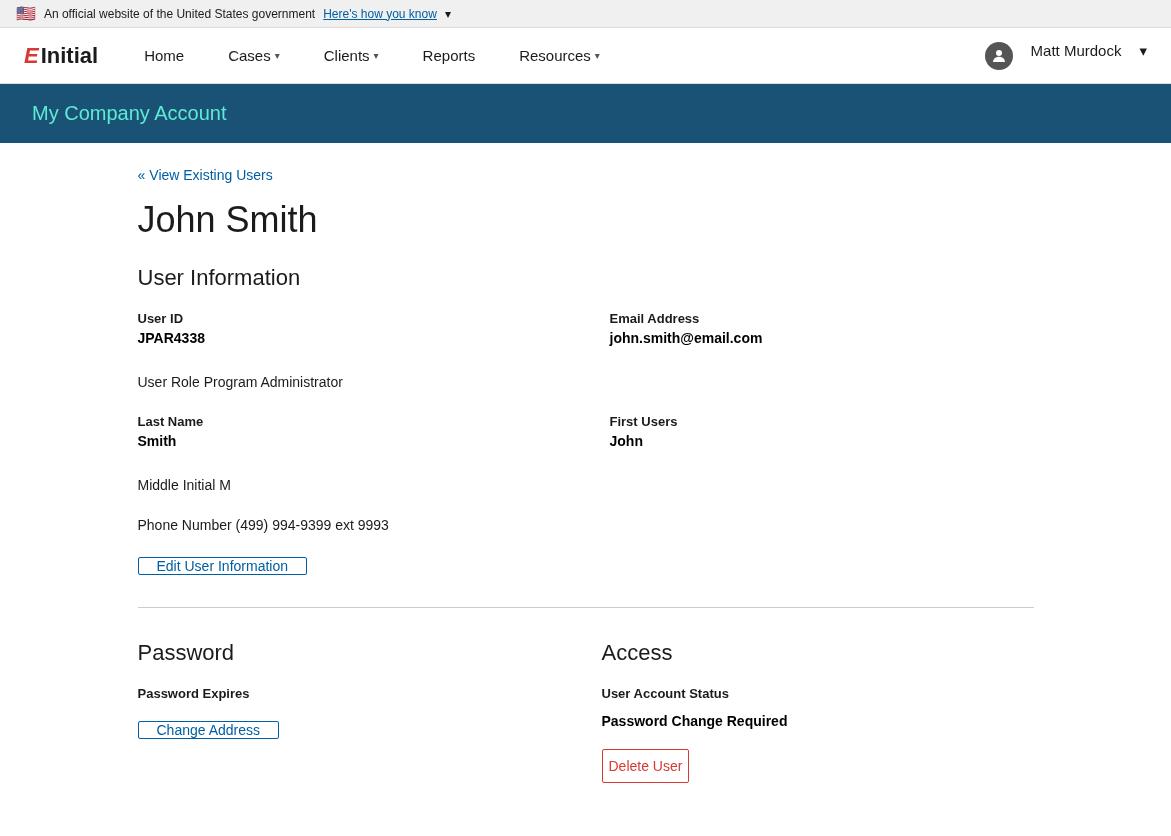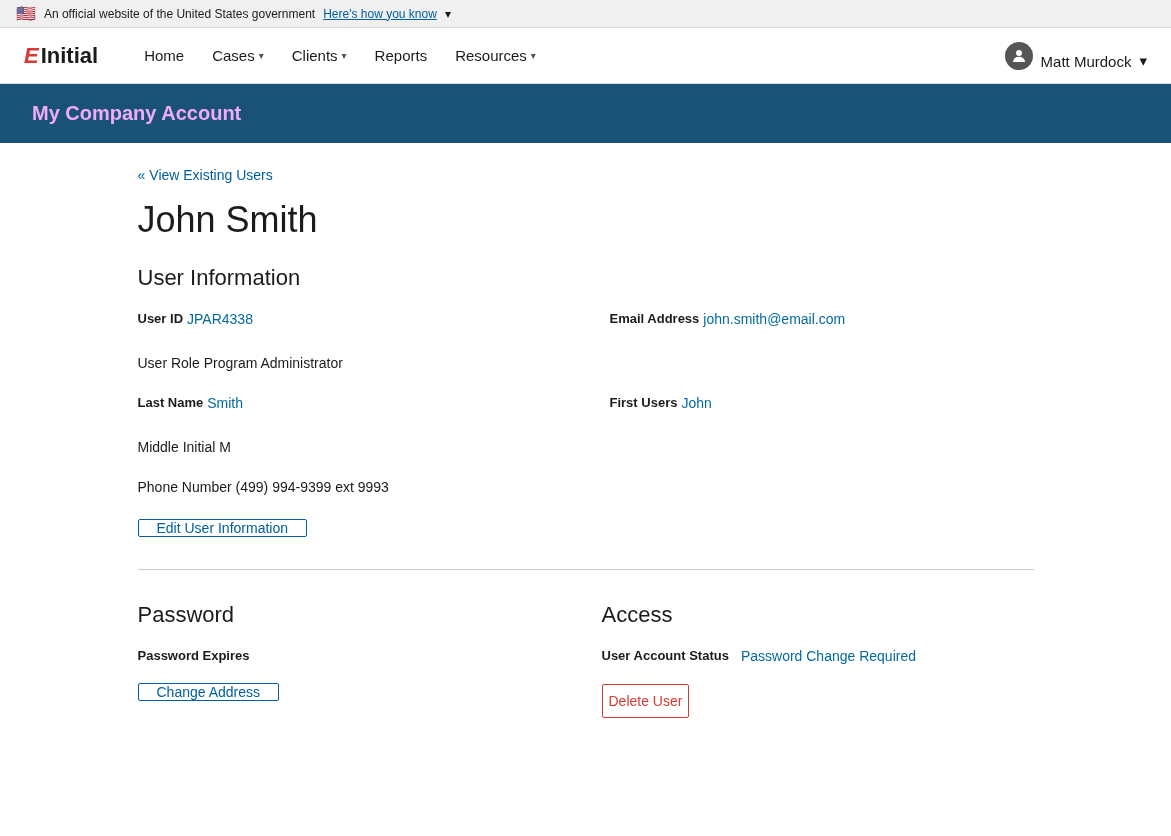--- a/index.html
+++ b/index.html
@@ -36,57 +36,57 @@
       font-weight: bold;
       color: #1b1b1b;
       margin-right: 32px;
       text-decoration: none;
     }
     .logo .e-letter { color: #d83933; font-style: italic; font-weight: 900; }
     .logo .verify-text { color: #1b1b1b; }
     .nav-links {
       display: flex;
       align-items: center;
-      gap: 0;
+      gap: 16px;
       flex: 1;
     }
     .nav-item {
       display: flex;
       align-items: center;
       gap: 4px;
       padding: 8px 14px;
       font-size: 15px;
       color: #1b1b1b;
       cursor: pointer;
       text-decoration: none;
       font-weight: 400;
     }
     .nav-item .chevron { font-size: 10px; color: #555; }
     .nav-user {
       display: flex;
-      align-items: flex-end;
-      gap: 8px;
+      align-items: flex-start;
+      gap: 18px;
       cursor: pointer;
       font-size: 15px;
     }
     .nav-user .user-icon {
       width: 28px; height: 28px;
       background: #555;
       border-radius: 50%;
       display: flex; align-items: center; justify-content: center;
       color: #fff; font-size: 16px;
     }
 
     
     .page-header {
       background: #1a5276;
-      color: #f0abfc;
+      color: #5eead4;
       padding: 18px 32px;
       font-size: 20px;
-      font-weight: 700;
+      font-weight: 400;
     }
 
     
     .main-content {
       max-width: 960px;
       margin: 0 auto;
       padding: 24px 32px 48px 32px;
     }
 
     .breadcrumb-link {
@@ -116,32 +116,32 @@
 
     .info-grid {
       display: grid;
       grid-template-columns: 1fr 1fr;
       gap: 24px 48px;
       margin-bottom: 28px;
     }
 
     .info-item {
       display: flex;
-      flex-direction: row;
+      flex-direction: column;
       gap: 4px;
     }
     .info-item .label {
       font-size: 13px;
       font-weight: 700;
       color: #1b1b1b;
     }
     .info-item .value {
       font-size: 14px;
-      color: #0369a1;
-      font-weight: 400;
+      color: #000000;
+      font-weight: 700;
     }
 
     .info-single {
       margin-bottom: 24px;
     }
 
     .btn-outline-blue {
       border: 1.5px solid #005ea2;
       background: #fff;
       color: #005ea2;

